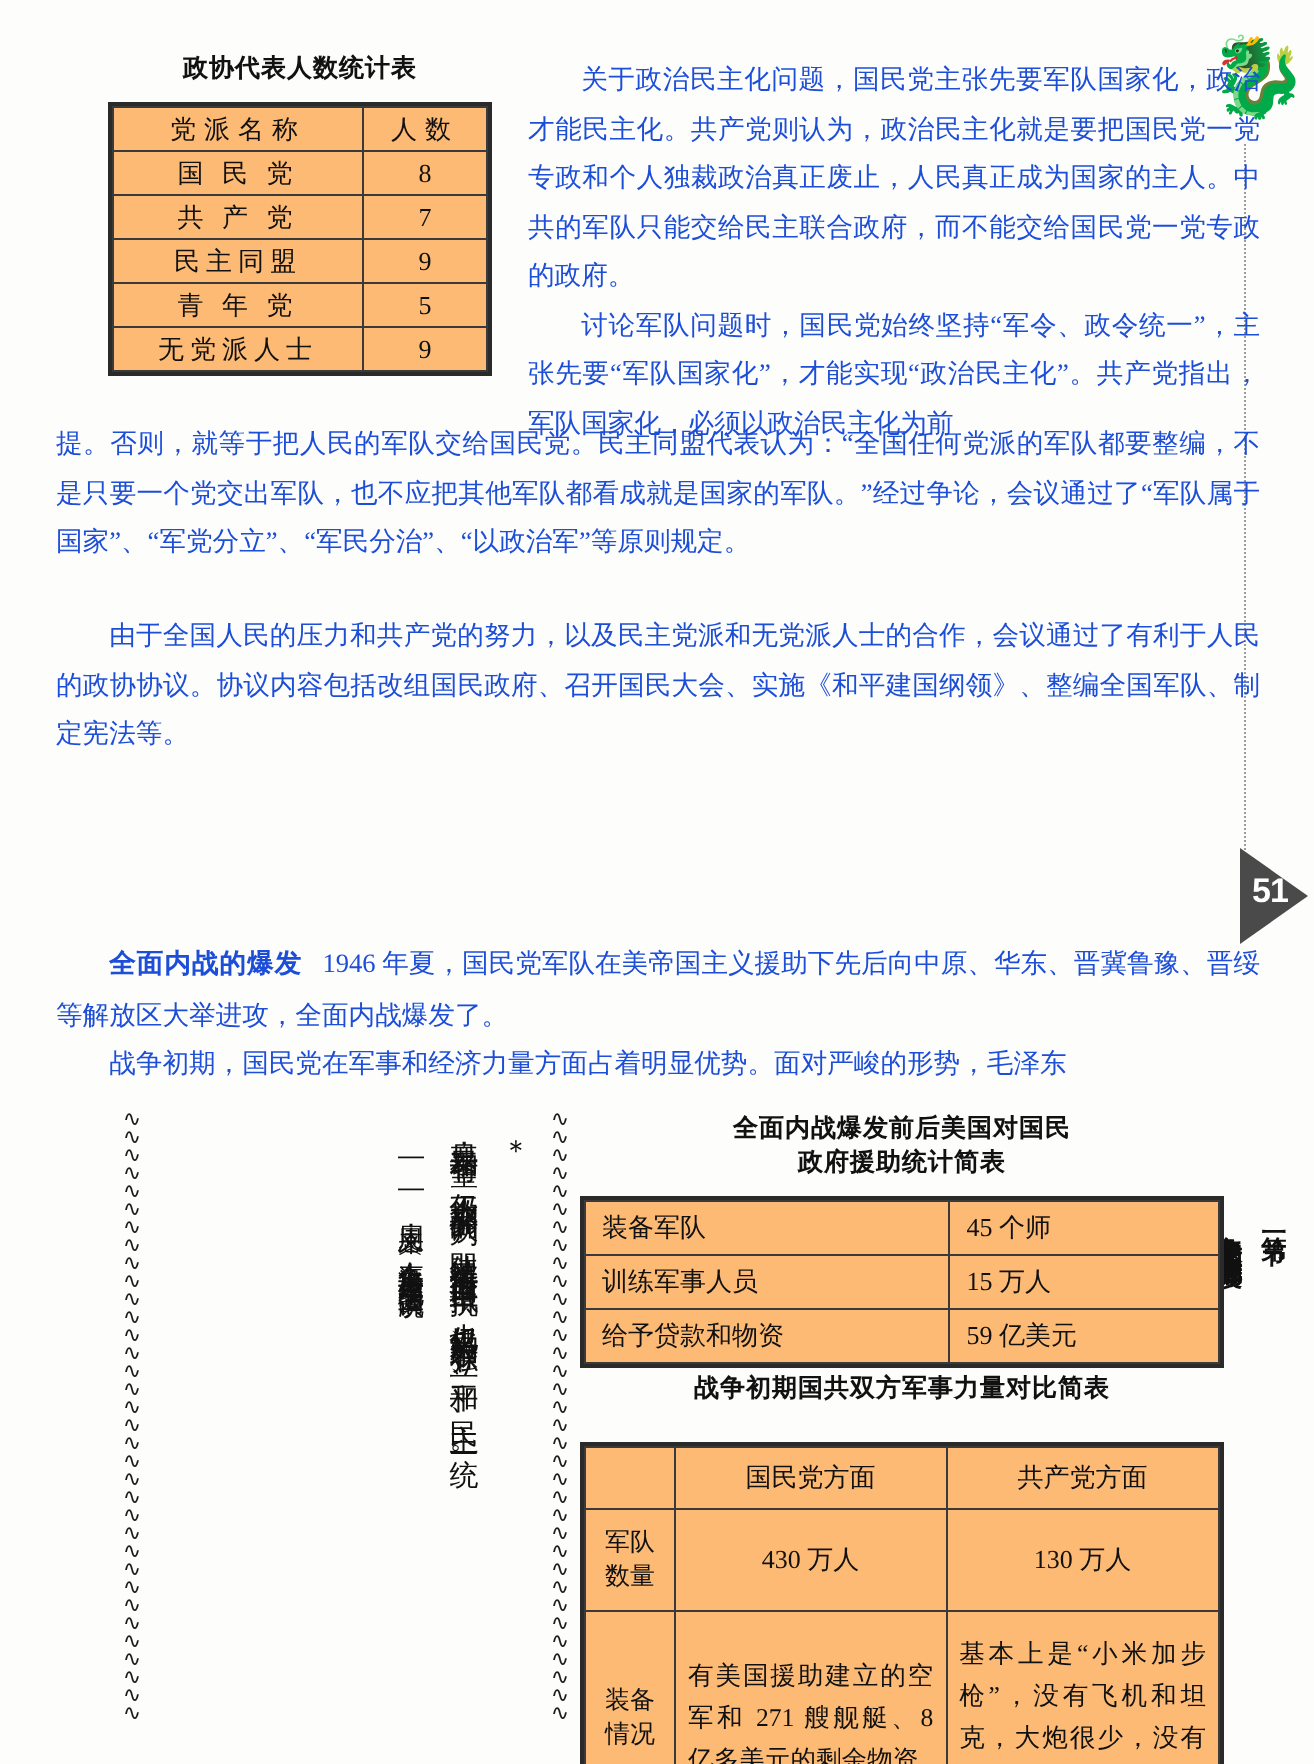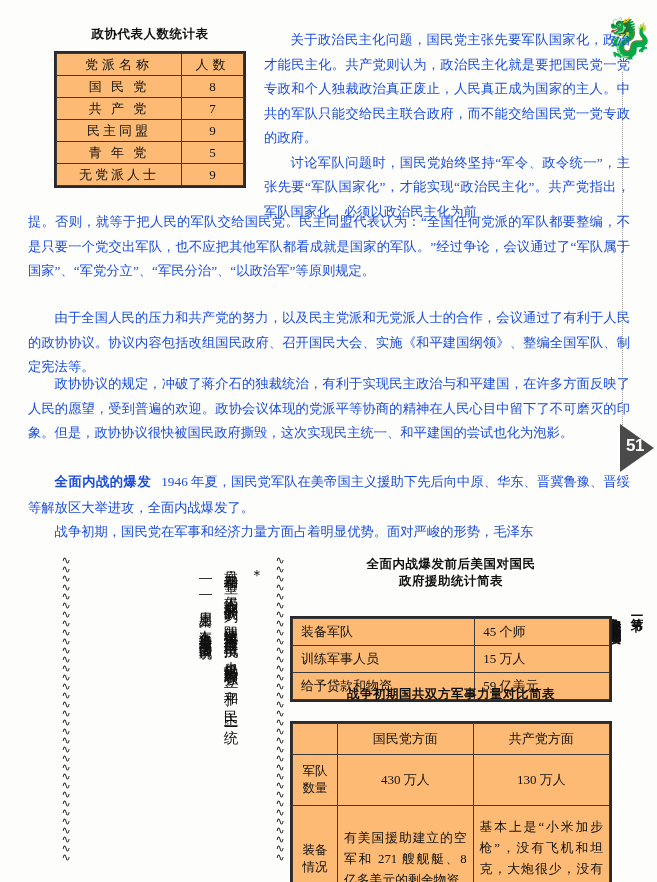--- a/index.html
+++ b/index.html
@@ -226,21 +226,21 @@
     letter-spacing: 1px;
   }
 
   
   #tbl2-wrap {
     position: absolute;
     left: 290px;
     top: 556px;
     width: 322px;
   }
-  #tbl2-wrap .tbl-title { line-height: 17px; margin-bottom: 26px; }
+  #tbl2-wrap .tbl-title { line-height: 17px; margin-bottom: 8px; }
   #tbl2 { width: 318px; }
   #tbl2 td { height: 26px; line-height: 26px; padding: 0 8px; }
   #tbl2 td.k { width: 186px; text-align: left; }
   #tbl2 td.v { width: 132px; text-align: left; }
 
   
   #tbl3-wrap {
     position: absolute;
     left: 290px;
     top: 686px;
@@ -332,23 +332,20 @@
   </div>
 
   <div id="full-1" class="bodytext">
     <p style="text-indent:0">提。否则，就等于把人民的军队交给国民党。民主同盟代表认为：“全国任何党派的军队都要整编，不是只要一个党交出军队，也不应把其他军队都看成就是国家的军队。”经过争论，会议通过了“军队属于国家”、“军党分立”、“军民分治”、“以政治军”等原则规定。</p>
   </div>
 
   <div id="full-2" class="bodytext">
     <p>由于全国人民的压力和共产党的努力，以及民主党派和无党派人士的合作，会议通过了有利于人民的政协协议。协议内容包括改组国民政府、召开国民大会、实施《和平建国纲领》、整编全国军队、制定宪法等。</p>
   </div>
 
-  <div id="full-3" class="bodytext">
-    <p>政协协议的规定，冲破了蒋介石的独裁统治，有利于实现民主政治与和平建国，在许多方面反映了人民的愿望，受到普遍的欢迎。政协会议体现的党派平等协商的精神在人民心目中留下了不可磨灭的印象。但是，政协协议很快被国民政府撕毁，这次实现民主统一、和平建国的尝试也化为泡影。</p>
-  </div>
 
   <div id="full-4" class="bodytext">
     <p><span class="lead">全面内战的爆发</span>&nbsp;&nbsp;&nbsp;<span>1946 年夏，国民党军队在美帝国主义援助下先后向中原、华东、晋冀鲁豫、晋绥等解放区大举进攻，全面内战爆发了。</span></p>
     <p>战争初期，国民党在军事和经济力量方面占着明显优势。面对严峻的形势，毛泽东</p>
   </div>
 
   <div id="quote-box">
     <div class="squiggle" id="squiggle-left">∿∿∿∿∿∿∿∿∿∿∿∿∿∿∿∿∿∿∿∿∿∿∿∿∿∿∿∿∿∿∿∿∿∿</div>
     <div class="squiggle" id="squiggle-right">∿∿∿∿∿∿∿∿∿∿∿∿∿∿∿∿∿∿∿∿∿∿∿∿∿∿∿∿∿∿∿∿∿∿</div>
     <div id="quote-inner">

